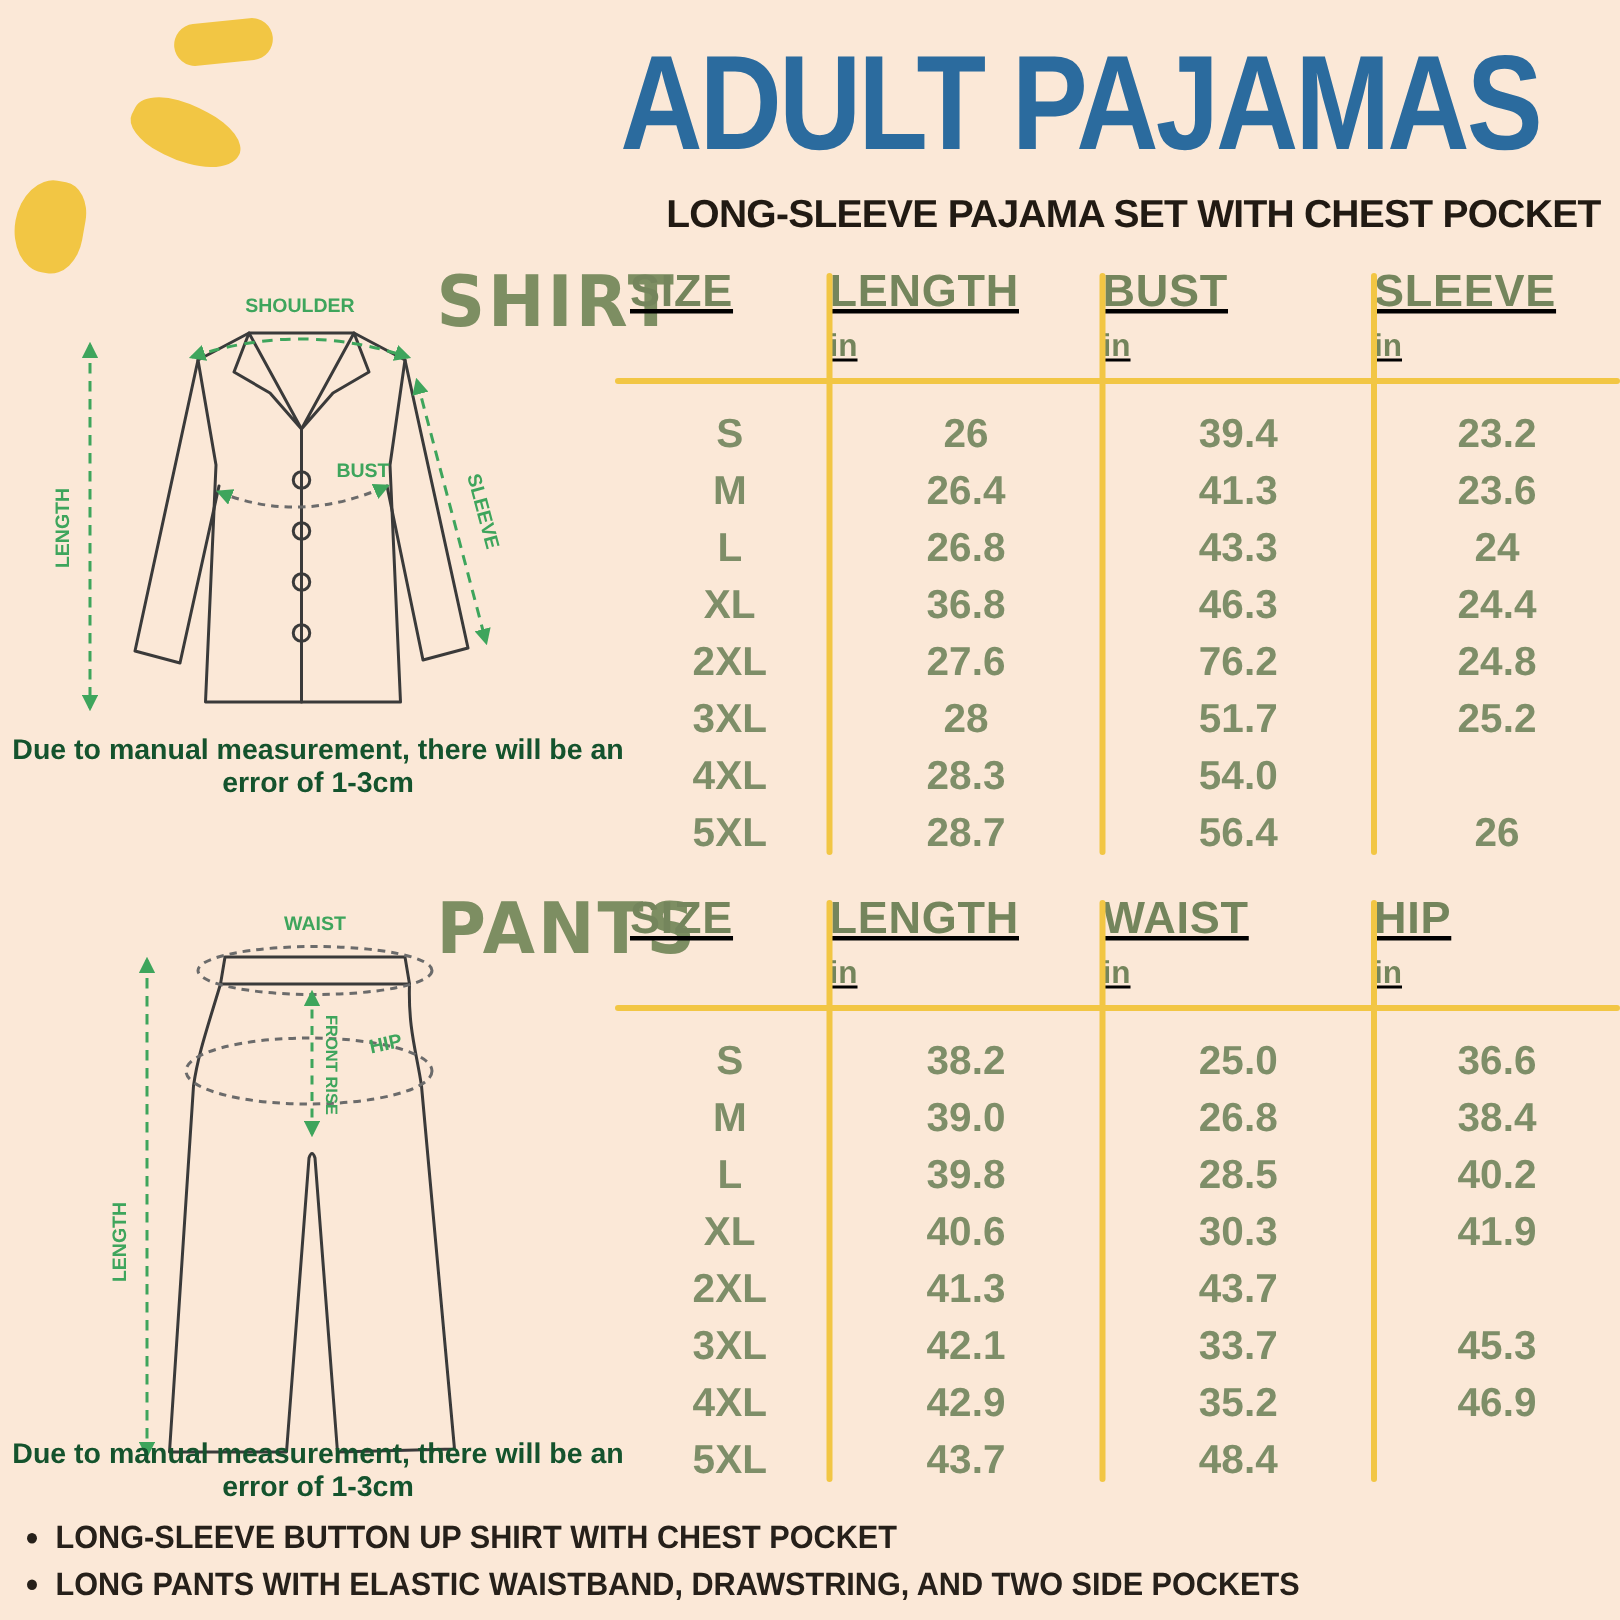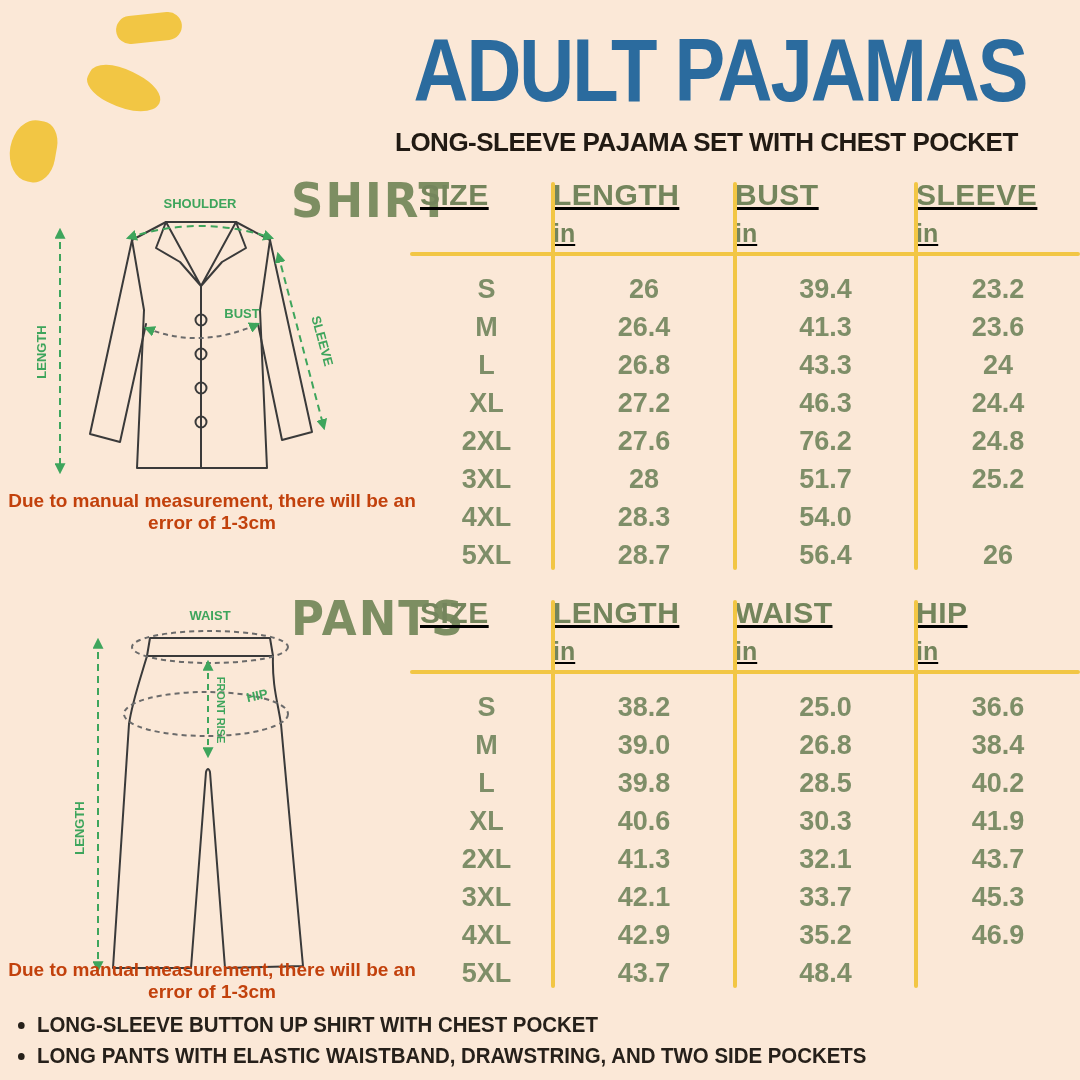--- a/index.html
+++ b/index.html
@@ -9,47 +9,47 @@
   
   .blob{position:absolute;background:#f2c644;}
   .blob1{left:116px;top:14px;width:66px;height:28px;border-radius:14px;transform:rotate(-6deg);}
   .blob2{left:86px;top:70px;width:76px;height:38px;border-radius:55% 45% 65% 40%;transform:rotate(27deg);}
   .blob3{left:10px;top:120px;width:46px;height:62px;border-radius:60% 45% 50% 60%;transform:rotate(10deg);}
 
   
   .title{position:absolute;left:375px;top:18px;width:690px;text-align:center;
          font-size:76px;font-weight:800;color:#2b6b9e;letter-spacing:-2px;
          transform:scaleY(1.18);transform-origin:top center;white-space:nowrap;}
-  .subtitle{position:absolute;left:395px;top:127px;width:672px;text-align:left;
+  .subtitle{position:absolute;left:395px;top:127px;width:672px;text-align:right;
          font-size:26px;font-weight:800;color:#211a13;letter-spacing:-0.5px;white-space:nowrap;}
 
   
   .garment-label{position:absolute;font-size:45px;font-weight:900;color:#7d8e62;
          letter-spacing:2px;font-family:"DejaVu Sans",sans-serif;transform:scaleY(1.05);
          transform-origin:top left;}
   #shirt-label{left:291px;top:173px;}
   #pants-label{left:291px;top:591px;}
 
   
   .size-table{position:absolute;left:420px;width:660px;height:400px;}
   #shirt-table{top:178px;}
   #pants-table{top:596px;}
   .thead{display:grid;grid-template-columns:133px 182px 181px 164px;}
   .hcell{text-align:left;text-decoration:underline;}
   .hname{font-size:30px;font-weight:800;color:#74855c;letter-spacing:0.5px;}
-  .hunit{font-size:25px;font-weight:700;color:#74855c;margin-top:7px;}
+  .hunit{font-size:21px;font-weight:700;color:#74855c;margin-top:7px;}
   .hrule{position:absolute;left:-10px;top:74px;width:670px;height:4px;background:#f2c644;border-radius:2px;}
   .vline{position:absolute;top:4px;width:4px;height:388px;background:#f2c644;border-radius:2px;}
   .vline1{left:131px;}.vline2{left:313px;}.vline3{left:494px;}
   .tbody{position:absolute;left:0;top:92px;width:660px;}
   .trow{display:grid;grid-template-columns:133px 182px 181px 164px;height:38px;align-items:center;}
   .tcell{text-align:center;font-size:27px;font-weight:800;color:#7e8e68;}
 
   
-  .note{position:absolute;width:424px;text-align:center;font-size:19px;font-weight:700;color:#c2410c;}
+  .note{position:absolute;width:424px;text-align:center;font-size:19px;font-weight:700;color:#14532d;}
   #shirt-note{left:0;top:490px;}
   #pants-note{left:0;top:959px;}
 
   
   .diagram{position:absolute;}
   #shirt-svg{left:20px;top:192px;}
   #pants-svg{left:20px;top:598px;}
 
   
   .footer{position:absolute;left:18px;top:1010px;}
@@ -168,21 +168,21 @@
           <div class="tcell">23.6</div>
         </div>
         <div class="trow">
           <div class="tcell">L</div>
           <div class="tcell">26.8</div>
           <div class="tcell">43.3</div>
           <div class="tcell">24</div>
         </div>
         <div class="trow">
           <div class="tcell">XL</div>
-          <div class="tcell">27.2</div>
+          <div class="tcell">36.8</div>
           <div class="tcell">46.3</div>
           <div class="tcell">24.4</div>
         </div>
         <div class="trow">
           <div class="tcell">2XL</div>
           <div class="tcell">27.6</div>
           <div class="tcell">76.2</div>
           <div class="tcell">24.8</div>
         </div>
         <div class="trow">
@@ -248,21 +248,20 @@
         </div>
         <div class="trow">
           <div class="tcell">XL</div>
           <div class="tcell">40.6</div>
           <div class="tcell">30.3</div>
           <div class="tcell">41.9</div>
         </div>
         <div class="trow">
           <div class="tcell">2XL</div>
           <div class="tcell">41.3</div>
-          <div class="tcell">32.1</div>
           <div class="tcell">43.7</div>
         </div>
         <div class="trow">
           <div class="tcell">3XL</div>
           <div class="tcell">42.1</div>
           <div class="tcell">33.7</div>
           <div class="tcell">45.3</div>
         </div>
         <div class="trow">
           <div class="tcell">4XL</div>

